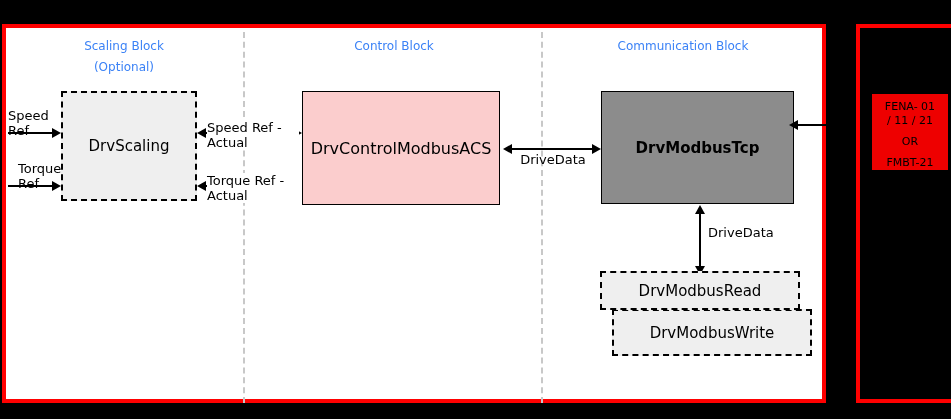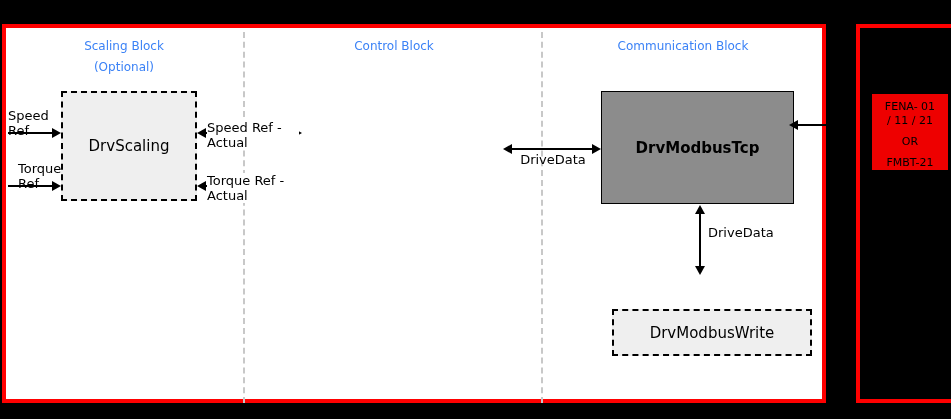--- a/index.html
+++ b/index.html
@@ -203,38 +203,44 @@
     <div class="arrow-head ah-right" style="left:287px; top:100px;"></div>
     <div class="conn-label" style="left:201px; top:92px; width:92px; background:#ffffff;">Speed Ref -
 Actual</div>
 
     <div class="arrow-head ah-left" style="left:191px; top:153px;"></div>
     <div class="hline-dashed" style="left:198px; top:157px; width:90px;"></div>
     <div class="arrow-head ah-right" style="left:287px; top:153px;"></div>
     <div class="conn-label" style="left:201px; top:145px; width:96px; background:#ffffff;">Torque Ref -
 Actual</div>
 
+    <div class="box box-solid-pink" id="box-drvcontrol">
+      <span>DrvControlModbusACS</span>
+    </div>
 
     <div class="arrow-head ah-left" style="left:497px; top:116px;"></div>
     <div class="hline" style="left:504px; top:120px; width:84px;"></div>
     <div class="arrow-head ah-right" style="left:586px; top:116px;"></div>
     <div class="conn-label-c" style="left:498px; top:124px; width:98px;">DriveData</div>
 
     <div class="box box-solid-gray" id="box-drvmodbustcp">
       <span>DrvModbusTcp</span>
     </div>
 
     <div class="hline" style="left:790px; top:96px; width:30px;"></div>
     <div class="arrow-head ah-left" style="left:783px; top:92px;"></div>
 
     <div class="arrow-head ah-up" style="left:689px; top:177px;"></div>
     <div class="vline" style="left:693px; top:183px; height:57px;"></div>
     <div class="arrow-head ah-down" style="left:689px; top:238px;"></div>
     <div class="conn-label" style="left:702px; top:197px; width:90px;">DriveData</div>
 
+    <div class="box box-dashed" id="box-drvmodbusread">
+      <span>DrvModbusRead</span>
+    </div>
     <div class="box box-dashed" id="box-drvmodbuswrite">
       <span>DrvModbusWrite</span>
     </div>
 
   </div>
 
   <div id="adapter-panel">
     <div id="adapter-box">
       <span>FENA- 01</span><br>
       <span>/ 11 / 21</span>

